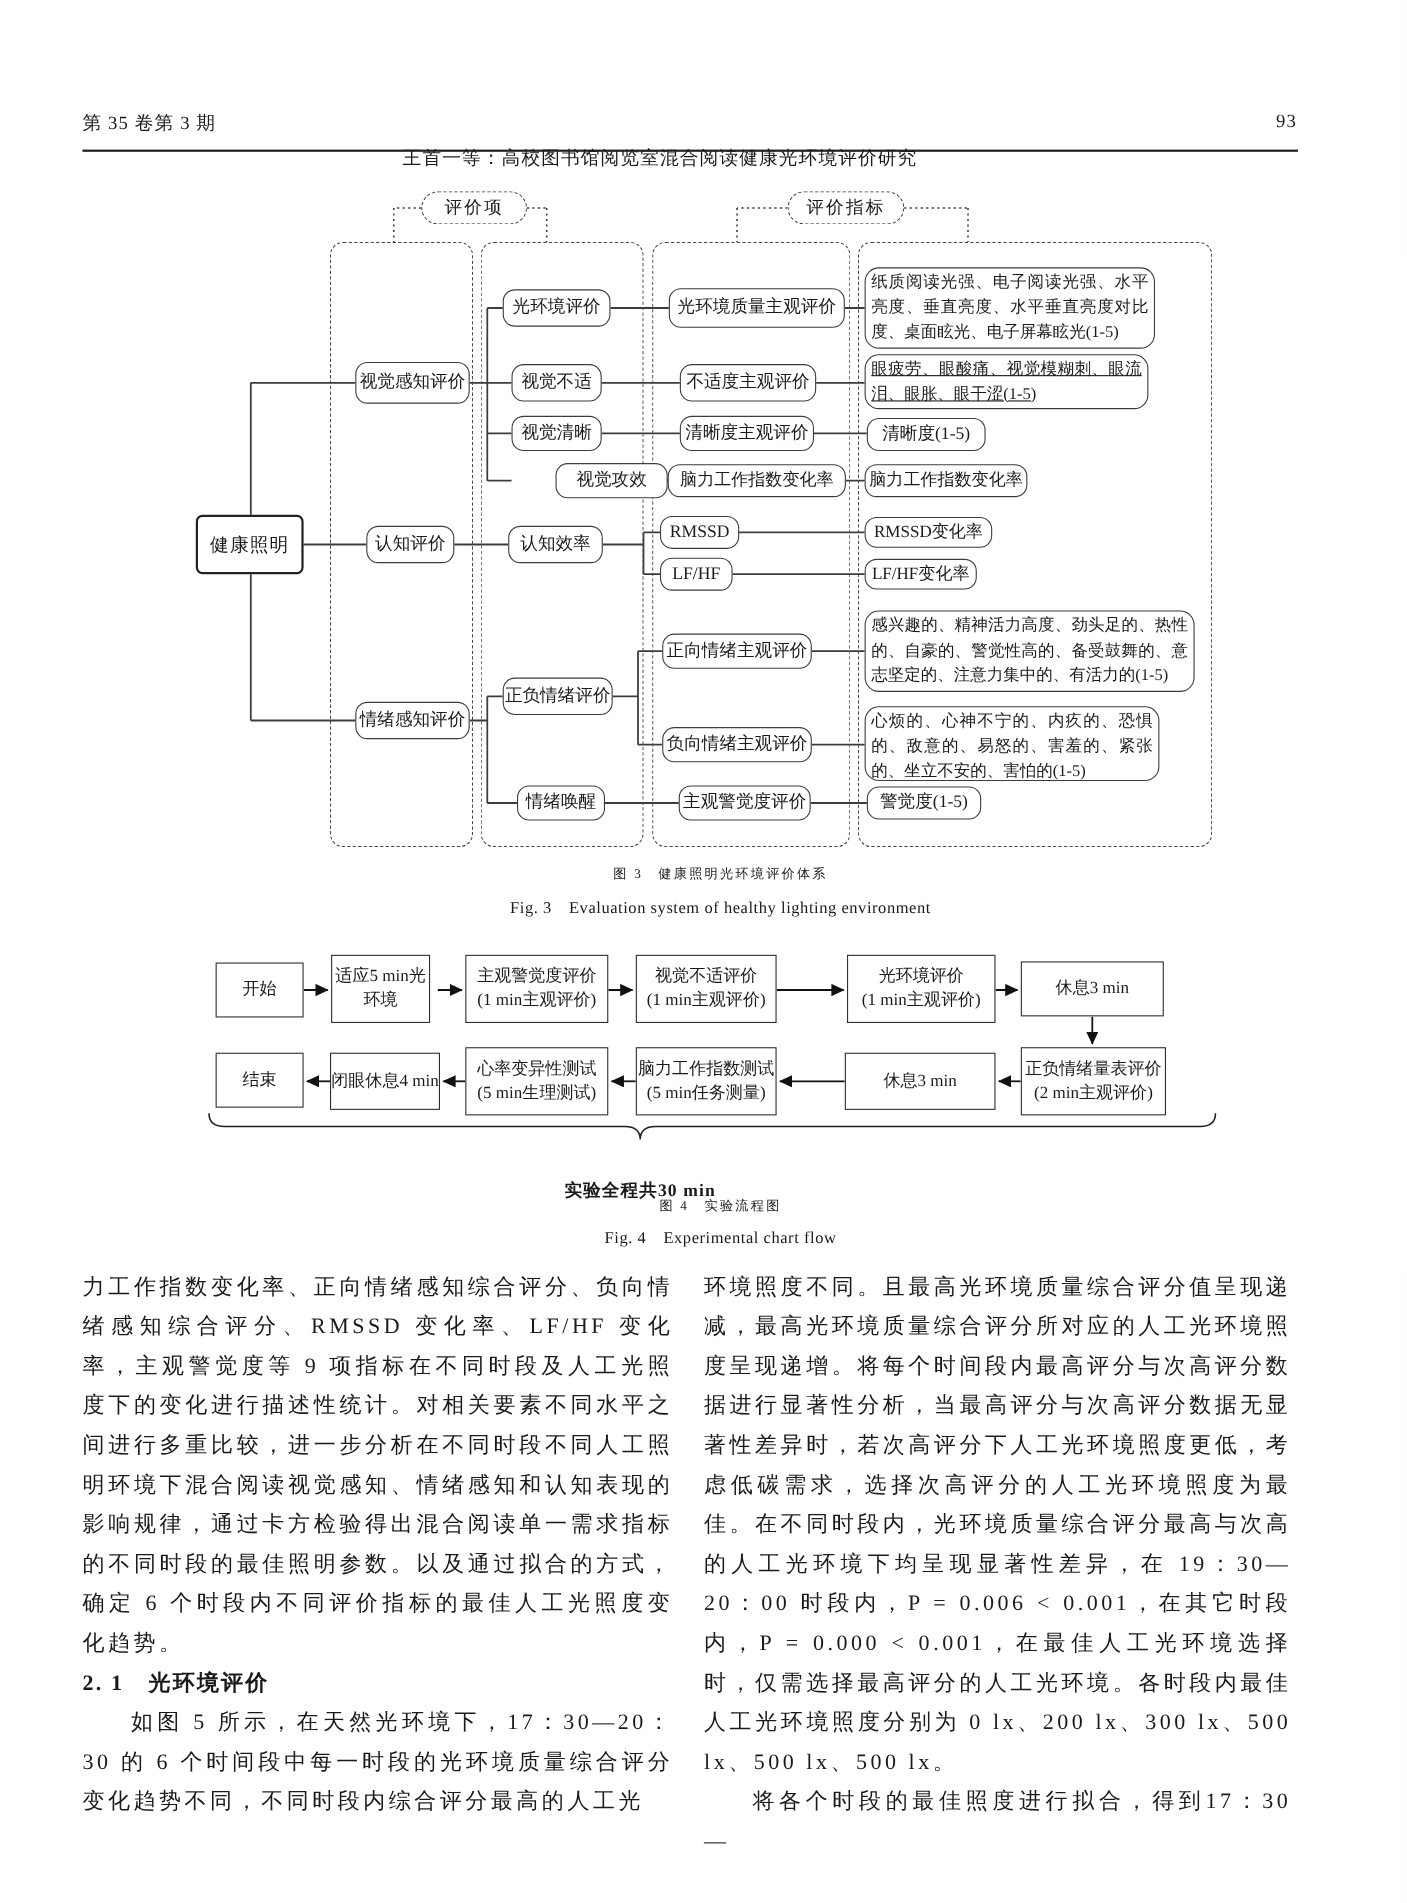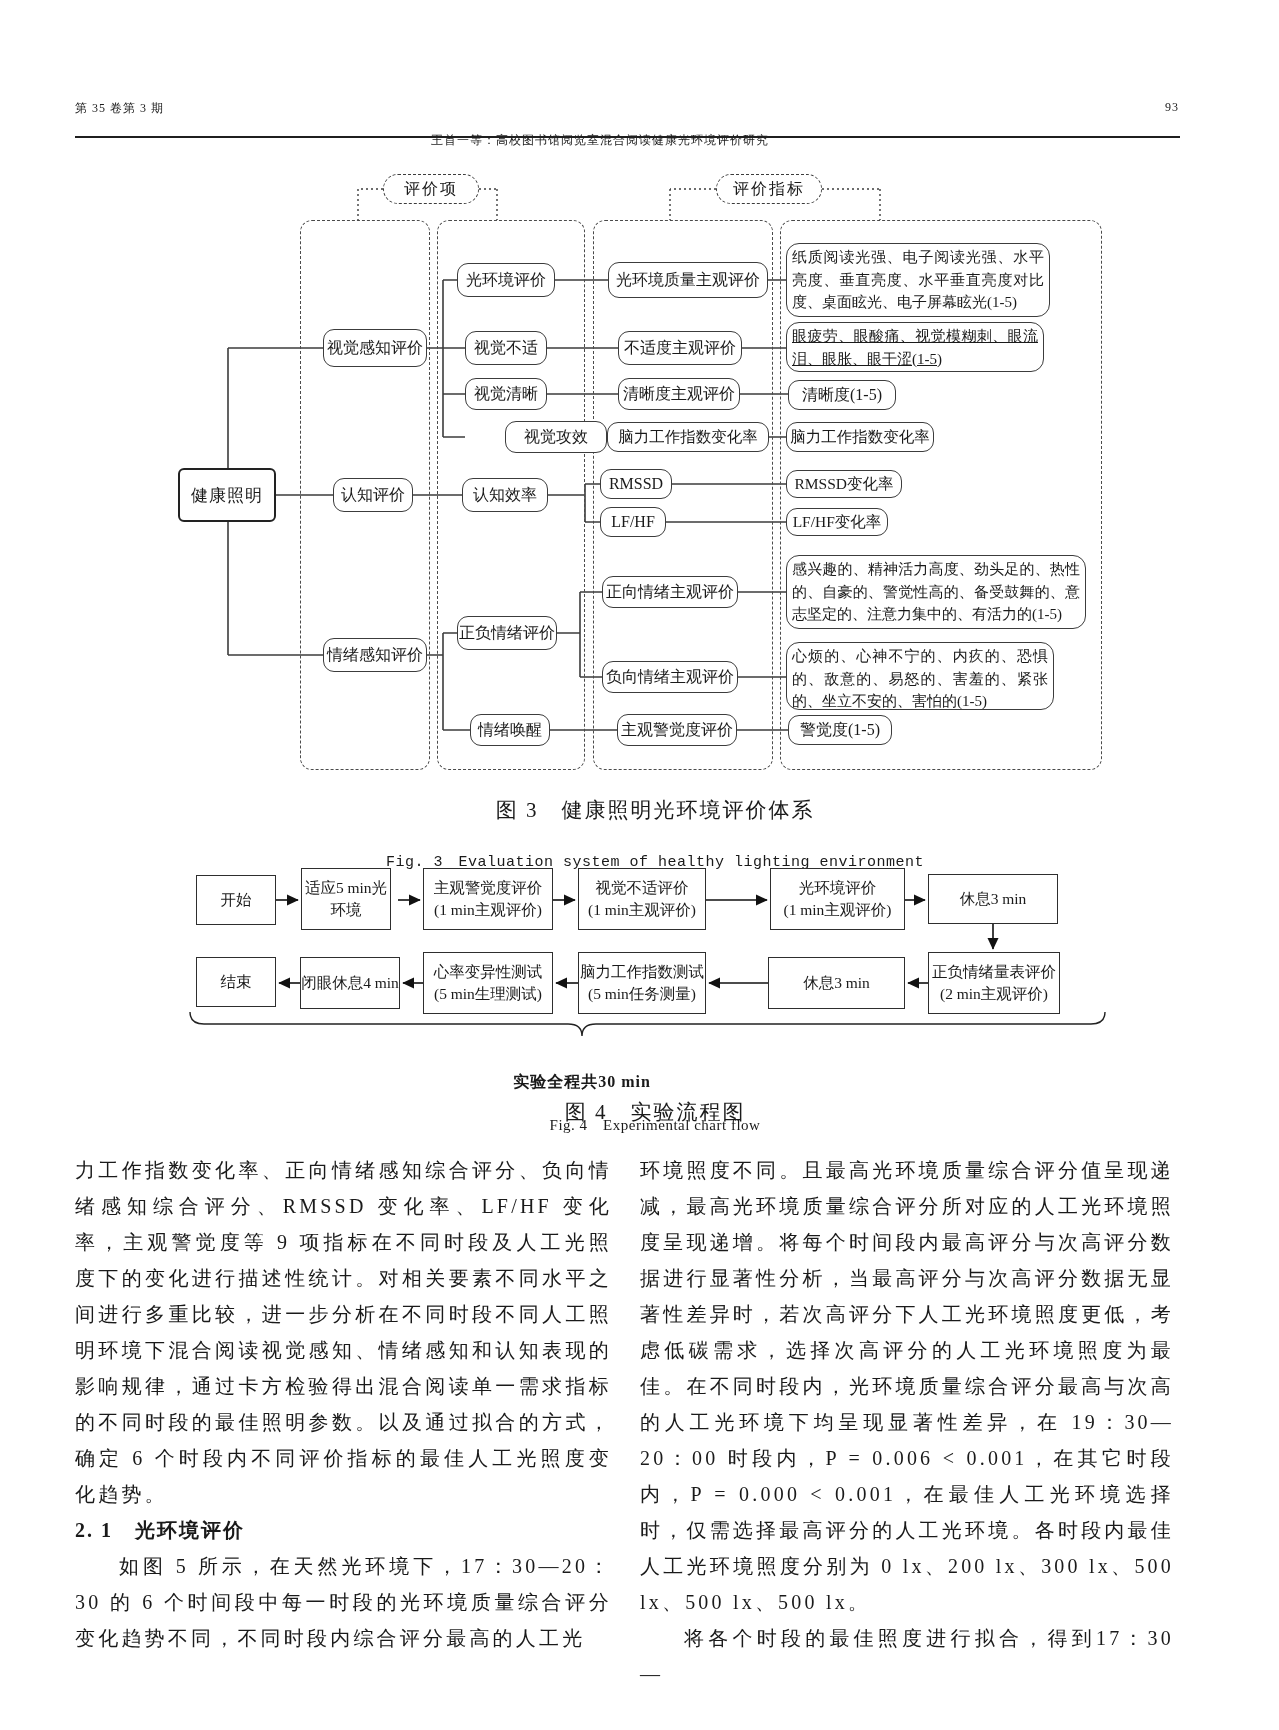--- a/index.html
+++ b/index.html
@@ -2,21 +2,21 @@
 <html><head>
 <meta charset="utf-8">
 <style>
   html,body{margin:0;padding:0;background:#e8e8e8;}
   .page{
     position:relative;width:1279px;height:1730px;background:#ffffff;
     font-family:"Liberation Serif","DejaVu Serif",serif;color:#1a1a1a;
     overflow:hidden;margin:0 auto;
   }
   
-  .hdr{position:absolute;font-size:12px;letter-spacing:1px;}
+  .hdr{position:absolute;font-size:17px;letter-spacing:1px;}
   .hdr-rule{position:absolute;background:#1f1f1f;height:2px;}
   
   .fig{position:absolute;}
   .wire{position:absolute;left:0;top:0;}
   .node{
     position:absolute;border:1.5px solid #3c3c3c;border-radius:11px;background:#fff;
     display:flex;align-items:center;justify-content:center;text-align:center;
     font-size:16px;line-height:1.2;box-sizing:border-box;white-space:nowrap;
   }
   .node.sm{font-size:15.5px;}
@@ -38,21 +38,21 @@
   }
   
   .fbox{
     position:absolute;border:1.6px solid #2e2e2e;background:#fff;
     display:flex;align-items:center;justify-content:center;text-align:center;
     font-size:15.5px;line-height:1.45;white-space:pre-line;box-sizing:border-box;
   }
   .brace-label{position:absolute;text-align:center;font-weight:bold;font-size:16px;letter-spacing:1px;margin-top:32px;}
   
   .cap{position:absolute;text-align:center;white-space:pre-wrap;}
-  .cap-zh{font-size:21px;letter-spacing:2px;margin-top:10px;}
+  .cap-zh{font-size:12px;letter-spacing:2px;}
   .cap-en{font-size:15px;letter-spacing:.5px;}
   
   .col{position:absolute;font-size:20px;line-height:36px;letter-spacing:3.2px;
        text-align:justify;text-justify:inter-character;}
   .col p{margin:0;}
   .col .indent{text-indent:44px;}
   .sec-head{font-weight:bold;letter-spacing:2px;}
 </style>
 </head>
 <body>
@@ -122,21 +122,21 @@
     <div class="node" style="left:638px;top:220px;width:108px;height:30px;">清晰度(1-5)</div>
     <div class="node sm" style="left:636px;top:262px;width:148px;height:30px;">脑力工作指数变化率</div>
     <div class="node sm" style="left:636px;top:310px;width:116px;height:28px;">RMSSD变化率</div>
     <div class="node sm" style="left:636px;top:348px;width:102px;height:28px;">LF/HF变化率</div>
     <div class="bignode" style="left:636px;top:395px;width:300px;height:74px;">感兴趣的、精神活力高度、劲头足的、热性的、自豪的、警觉性高的、备受鼓舞的、意志坚定的、注意力集中的、有活力的(1-5)</div>
     <div class="bignode" style="left:636px;top:482px;width:268px;height:68px;">心烦的、心神不宁的、内疚的、恐惧的、敌意的、易怒的、害羞的、紧张的、坐立不安的、害怕的(1-5)</div>
     <div class="node" style="left:638px;top:555px;width:104px;height:30px;">警觉度(1-5)</div>
   </div>
 
   <div class="cap cap-zh" style="left:150px;top:786px;width:1010px;">图 3　健康照明光环境评价体系</div>
-  <div class="cap cap-en" style="left:150px;top:852px;width:1010px;font-family:Liberation Mono, monospace;">Fig. 3　Evaluation system of healthy lighting environment</div>
+  <div class="cap cap-en" style="left:150px;top:816px;width:1010px;">Fig. 3　Evaluation system of healthy lighting environment</div>
 
   <div class="fig" style="left:150px;top:852px;width:1010px;height:228px;">
     <svg class="wire" width="1010" height="228" viewBox="0 0 1010 228">
       <defs>
         <marker id="ah" markerWidth="8" markerHeight="8" refX="7" refY="3.5" orient="auto">
           <path d="M0,0 L7.5,3.5 L0,7 Z" fill="#111"></path>
         </marker>
       </defs>
       <g stroke="#111" stroke-width="1.6" fill="none">
         <line x1="126" y1="48" x2="148" y2="48" marker-end="url(#ah)"></line>

